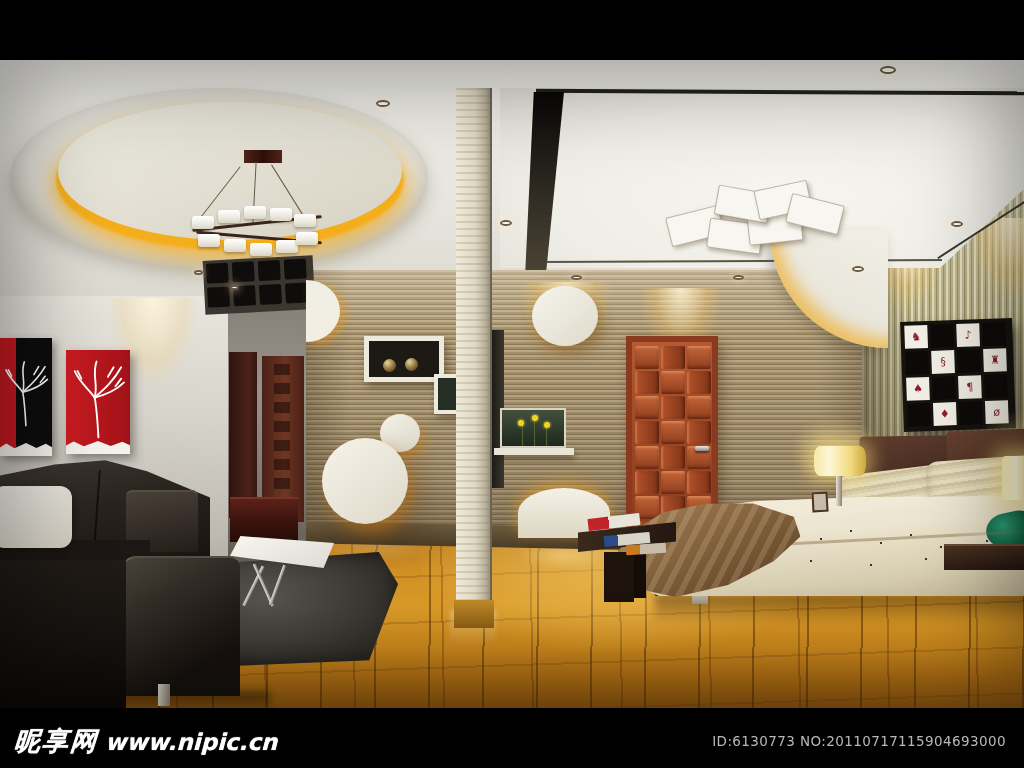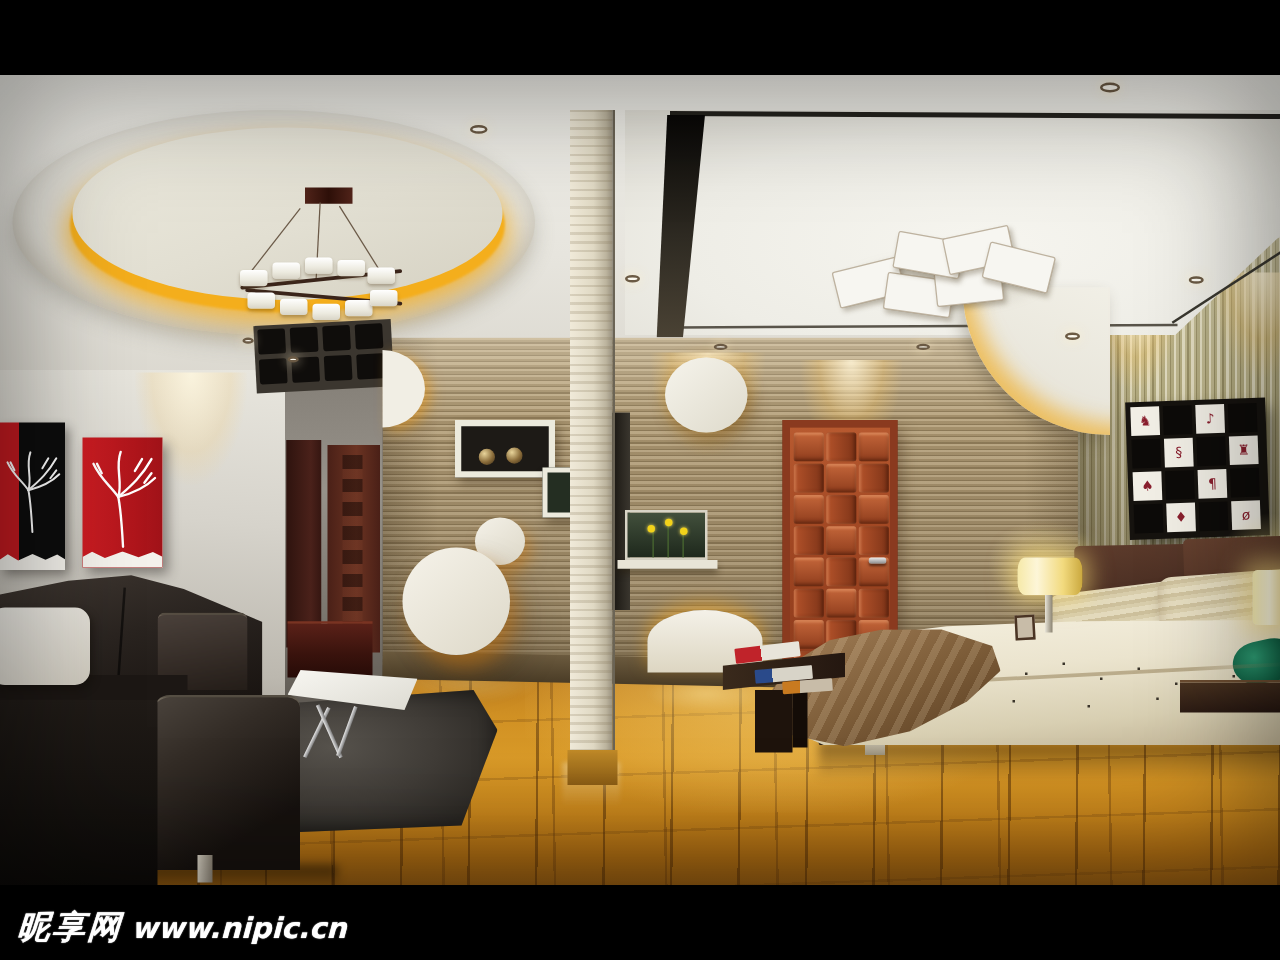--- a/index.html
+++ b/index.html
@@ -520,20 +520,21 @@
   <div id="sofa-shadow" class="nz"></div>
 
   <div id="vignette" class="nz"></div>
 
   <div id="bar-top"></div>
   <div id="bar-bottom">
     <div class="wm-left">
       <span class="wm-site">昵享网</span>
       <span class="wm-url">www.nipic.cn</span>
     </div>
+    <span class="wm-id">ID:6130773 NO:20110717115904693000</span>
   </div>
 <div class="mini-light" style="position: absolute; left: 376px; top: 99.5px; width: 14px; height: 7px; z-index: 7;"></div>
     <div class="mini-light" style="position: absolute; left: 500px; top: 220px; width: 12px; height: 6px; z-index: 7;"></div>
     <div class="mini-light" style="position: absolute; left: 570.5px; top: 274.5px; width: 11px; height: 5px; z-index: 7;"></div>
     <div class="mini-light" style="position: absolute; left: 732.5px; top: 274.5px; width: 11px; height: 5px; z-index: 7;"></div>
     <div class="mini-light" style="position: absolute; left: 852px; top: 266px; width: 12px; height: 6px; z-index: 7;"></div>
     <div class="mini-light" style="position: absolute; left: 951px; top: 221px; width: 12px; height: 6px; z-index: 7;"></div>
     <div class="mini-light" style="position: absolute; left: 880px; top: 66px; width: 16px; height: 8px; z-index: 7;"></div>
     <div class="mini-light" style="position: absolute; left: 193.5px; top: 269.5px; width: 9px; height: 5px; z-index: 7;"></div>
     <div class="mini-light" style="position: absolute; left: 229.5px; top: 284.5px; width: 9px; height: 5px; z-index: 7;"></div>

